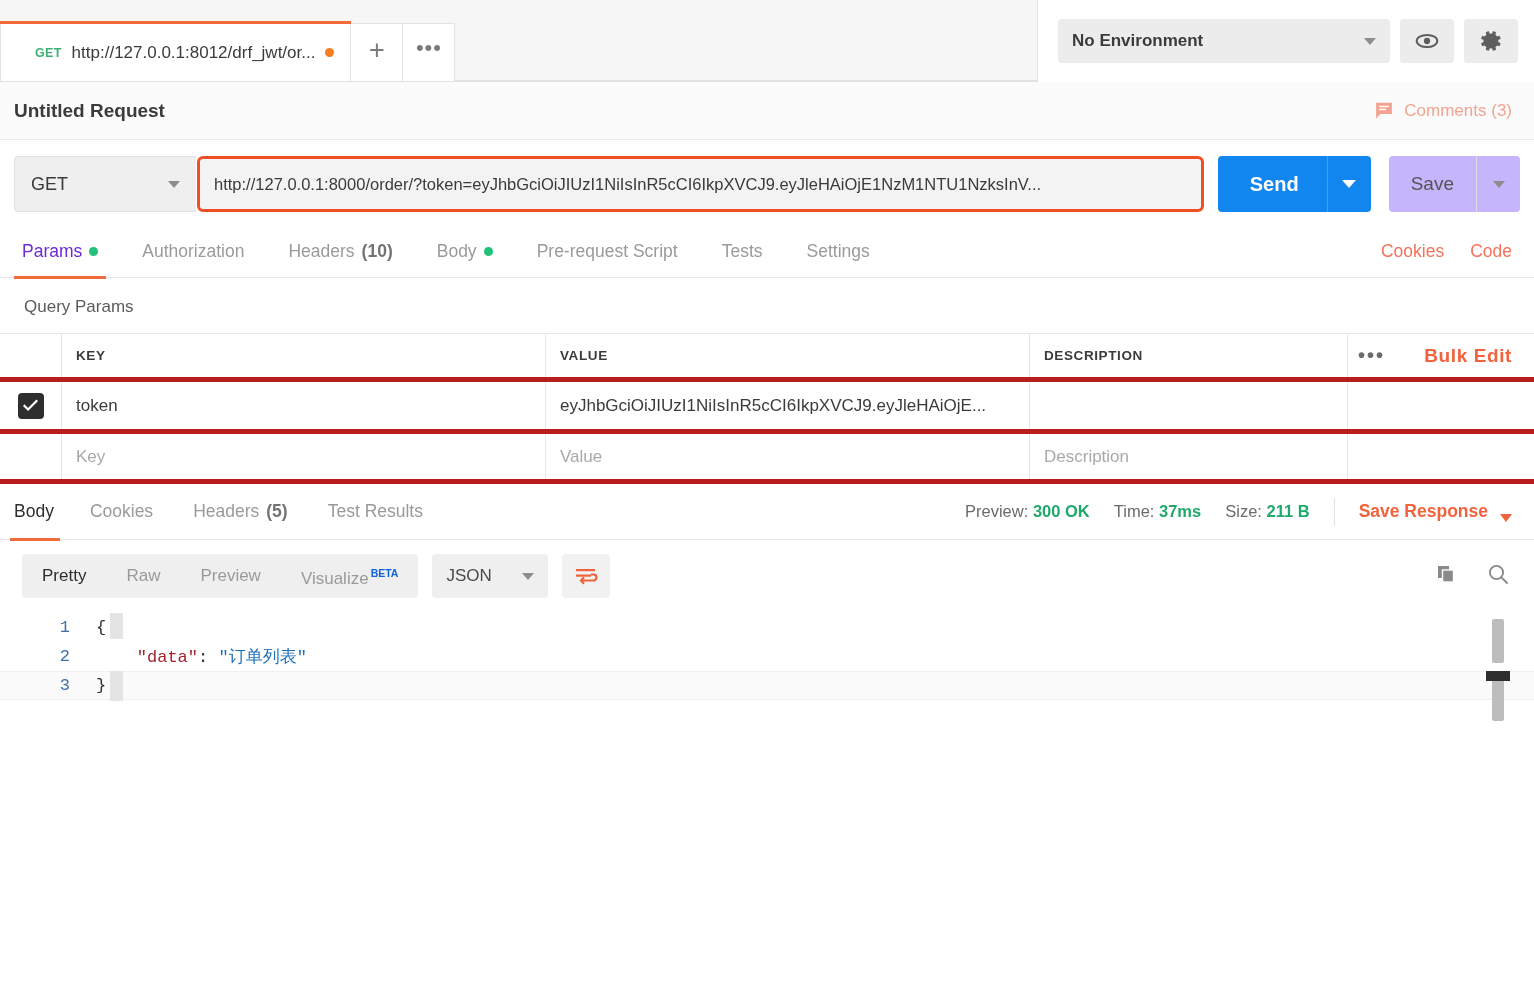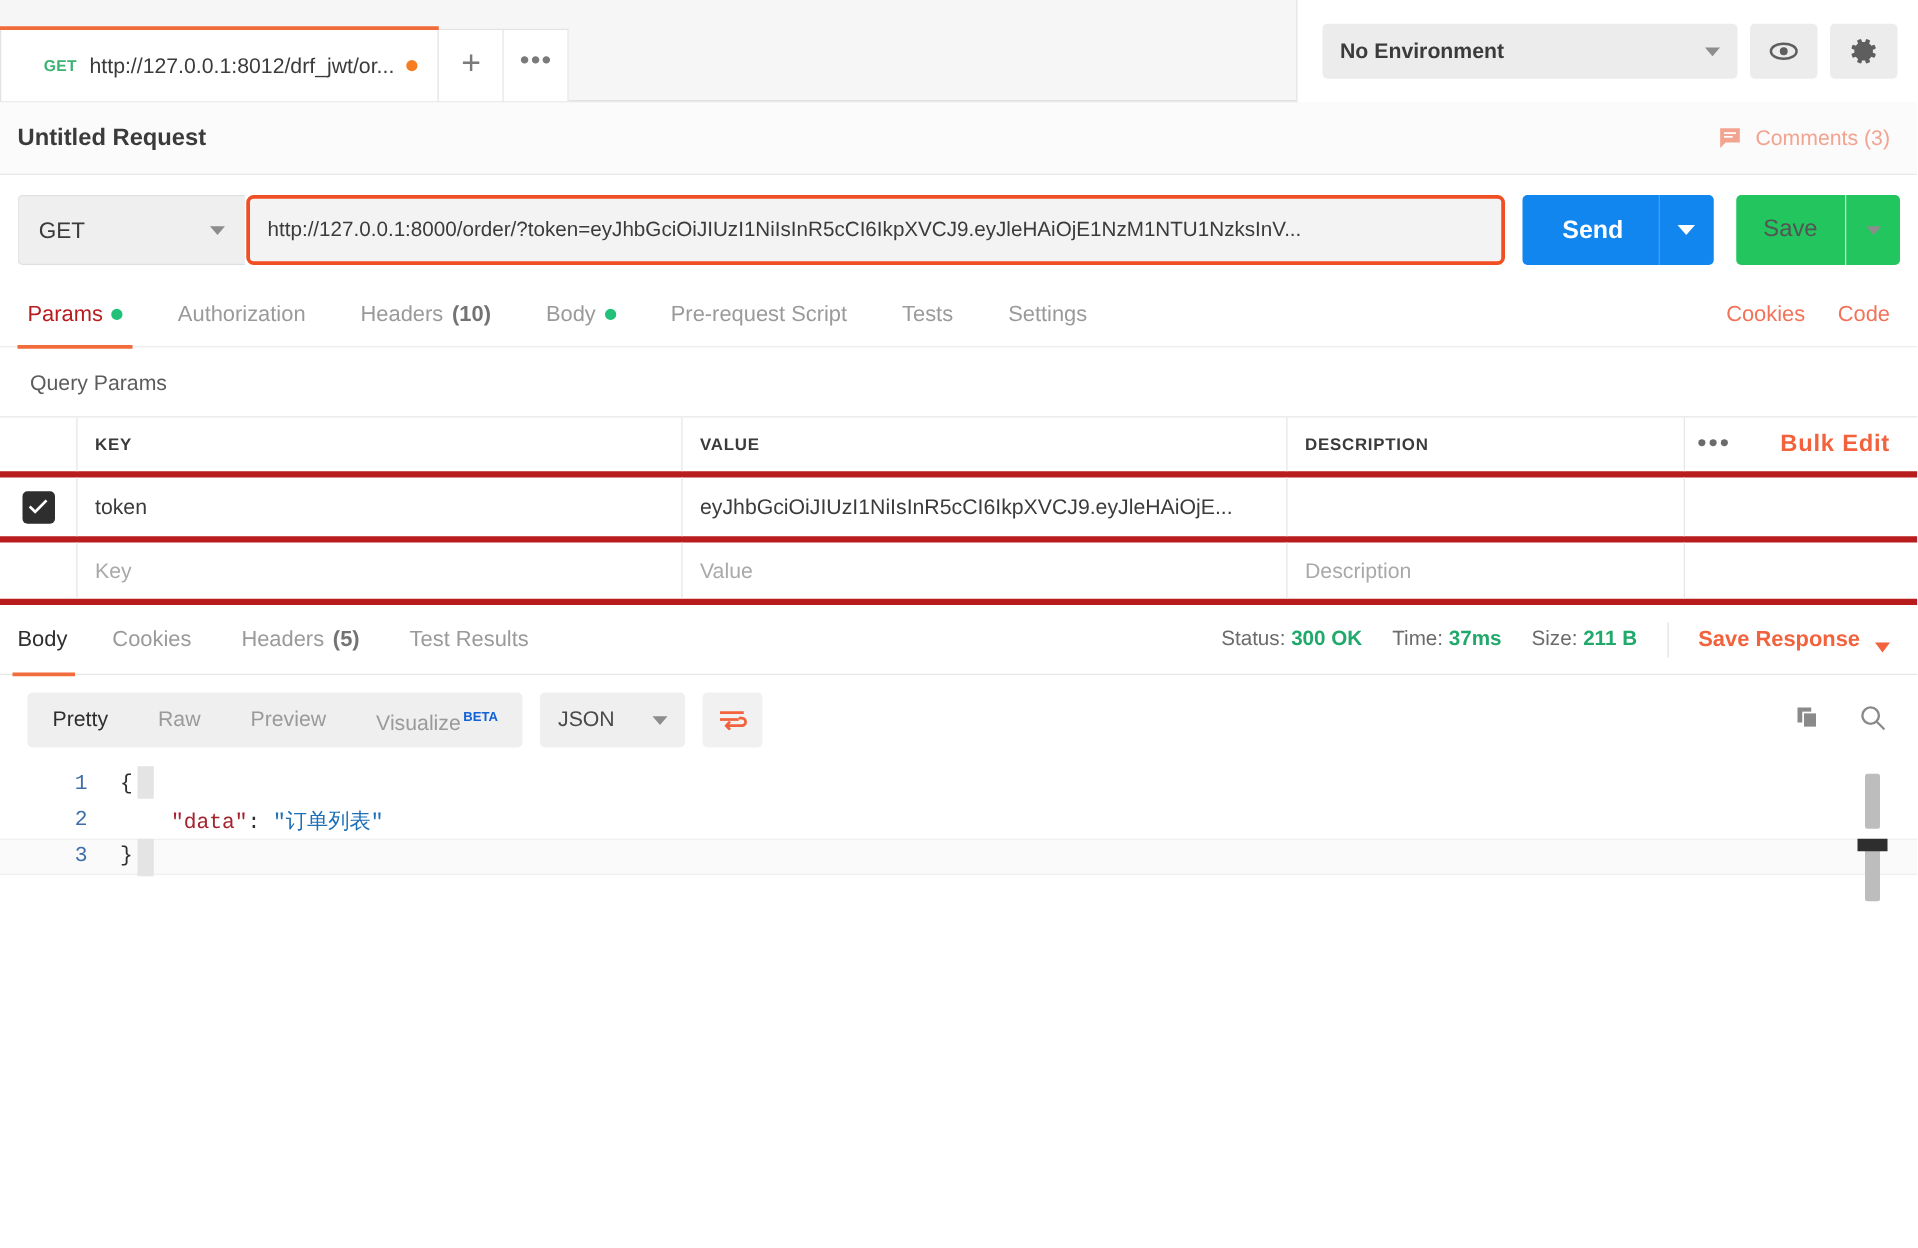--- a/index.html
+++ b/index.html
@@ -101,39 +101,39 @@
   .send-btn {
     margin-left: 14px; height: 56px; background: #1286ef; border-radius: 4px;
     display: flex; align-items: center; color: #fff; font-size: 20px; font-weight: bold;
   }
   .send-btn .lbl { padding: 0 28px 0 32px; }
   .send-btn .split { width: 44px; height: 100%; display: flex; align-items: center; justify-content: center;
     border-left: 1px solid rgba(255,255,255,.22); }
   .caret-w { width: 0; height: 0; border-left: 7px solid transparent; border-right: 7px solid transparent;
              border-top: 8px solid #fff; }
   .save-btn {
-    margin-left: 18px; height: 56px; background: #22c55e; border-radius: 4px;
+    margin-left: 18px; height: 56px; background: #c4b5fd; border-radius: 4px;
     display: flex; align-items: center; color: #545454; font-size: 19px;
   }
   .save-btn .lbl { padding: 0 22px; }
   .save-btn .split { width: 44px; height: 100%; display: flex; align-items: center; justify-content: center;
     border-left: 1px solid #dcdcdc; }
 
   
   .reqtabs {
     display: flex; align-items: center; justify-content: space-between;
     border-bottom: 1px solid #e6e6e6; padding: 0 22px 0 0; height: 52px; background:#fff;
   }
   .reqtabs-left { display: flex; align-items: stretch; height: 52px; }
   .rtab {
     display: flex; align-items: center; gap: 7px; padding: 0 22px;
     font-size: 17.5px; color: #9a9a9a; position: relative;
   }
   .rtab:first-child { padding-left: 22px; }
-  .rtab.active { color: #b91c1c; }
+  .rtab.active { color: #6d28d9; }
   .rtab.active::after {
     content: ""; position: absolute; left: 14px; right: 14px; bottom: -1px; height: 3px; background: #f26b3a;
   }
   .greendot { width: 9px; height: 9px; border-radius: 50%; background: #21c17a; }
   .greencount { color: #737373; font-weight: bold; }
   .reqtabs-right { display: flex; gap: 26px; font-size: 17.5px; color: #f2735a; }
 
   
   .qp-title { font-size: 17px; color: #5c5c5c; padding: 19px 0 16px 24px; background:#fff; }
   .table { width: 100%; border-top: 1px solid #e6e6e6; }
@@ -380,21 +380,21 @@
       <div class="rstab">
         <span>Headers</span>
         <span class="greencount">(5)</span>
       </div>
       <div class="rstab">
         <span>Test Results</span>
       </div>
     </div>
     <div class="resp-meta">
       <span>
-        <span class="lbl">Status:</span>
+        <span class="lbl">Preview:</span>
         <span class="v">300 OK</span>
       </span>
       <span>
         <span class="lbl">Time:</span>
         <span class="v">37ms</span>
       </span>
       <span>
         <span class="lbl">Size:</span>
         <span class="v">211 B</span>
       </span>

